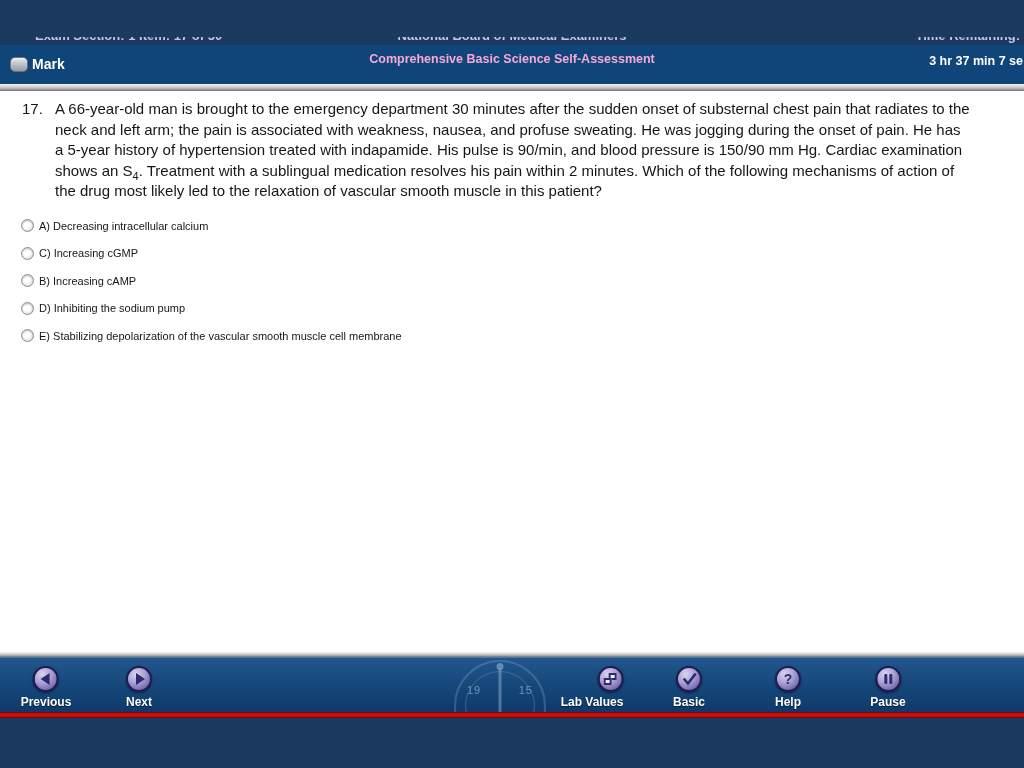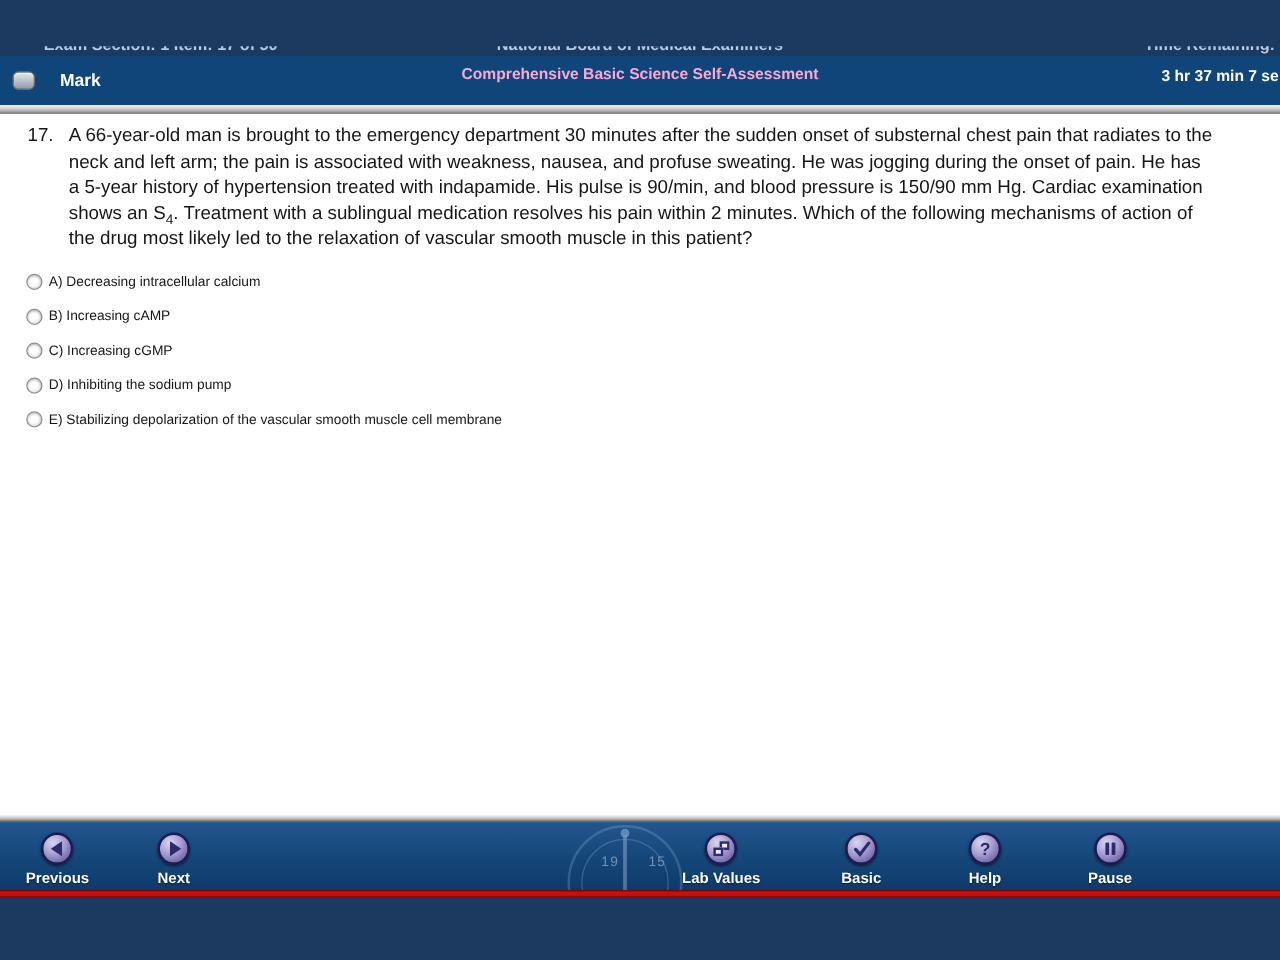--- a/index.html
+++ b/index.html
@@ -11,21 +11,21 @@
   .top-strip { position:relative; height:45px; background:#1c3a60; overflow:hidden; }
   .clip-row { position:absolute; left:0; right:0; bottom:0; height:8px; overflow:hidden; }
   .clip-inner { position:relative; height:17px; margin-top:-9px;
                 font-size:13px; font-weight:bold; color:#b9c9e2; white-space:nowrap; }
   .clip-left   { position:absolute; left:35px; top:0; }
   .clip-center { position:absolute; left:50%; top:0; transform:translateX(-50%); }
   .clip-right  { position:absolute; right:4px; top:0; }
 
   
   .header-band { position:relative; height:39px; background:#0f4579; }
-  .mark-wrap { position:absolute; left:10px; top:11px; display:flex; align-items:center;gap:16px; }
+  .mark-wrap { position:absolute; left:10px; top:11px; display:flex; align-items:center; }
   .mark-box { width:18px; height:15px; border-radius:5px; margin-right:4px; cursor:pointer;
               background:linear-gradient(180deg,#e6e9ed 0%,#bcc2ca 50%,#949ba5 100%);
               border:1px solid #6d737b; box-shadow:inset 0 1px 1px rgba(255,255,255,.8); }
   .mark-label { font-size:14px; font-weight:bold; color:#ffffff; }
   .band-title { position:absolute; left:50%; top:7px; transform:translateX(-50%);
                 font-size:12.5px; font-weight:bold; color:#f9a8d4; white-space:nowrap; }
   .band-time  { position:absolute; right:1px; top:9px; font-size:12.5px; font-weight:bold;
                 color:#ffffff; white-space:nowrap; }
 
   
@@ -74,21 +74,21 @@
   .lv-ico .front { position:absolute; left:0; bottom:0; width:8px; height:7px;
                    background:#efeffa; border:2px solid #2e2a6e; }
 
   
   .seal { position:absolute; left:454px; top:2px; width:92px; height:92px; border-radius:50%;
           border:2px solid rgba(165,192,220,.45); opacity:.55; }
   .seal .inner-ring { position:absolute; left:9px; top:9px; right:9px; bottom:9px;
                       border:1px solid rgba(165,192,220,.5); border-radius:50%; }
   .seal .yr { position:absolute; top:22px; font-size:11px; color:rgba(205,222,240,.9);
               letter-spacing:1px; }
-  .seal .yr.l { left:25px; } .seal .yr.r { right:11px; }
+  .seal .yr.l { left:11px; } .seal .yr.r { right:11px; }
   .seal .torch { position:absolute; left:50%; top:6px; width:3px; height:44px;
                  background:rgba(200,218,238,.65); transform:translateX(-50%); }
   .seal .flame { position:absolute; left:50%; top:1px; width:7px; height:7px; border-radius:50%;
                  background:rgba(210,226,244,.7); transform:translateX(-50%); }
 
   .red-stripe { height:6px;
                 background:linear-gradient(180deg,#6e0000 0%,#c41210 30%,#c41210 70%,#6e0000 100%); }
   .footer { height:50px; background:#1c3a60; }
 </style>
 </head>
@@ -123,25 +123,25 @@
       <span class="q-text"><span>A 66-year-old man is brought to the emergency department 30 minutes after the sudden onset of substernal chest pain that radiates to the neck and left arm; the pain is associated with weakness, nausea, and profuse sweating. He was jogging during the onset of pain. He has a 5-year history of hypertension treated with indapamide. His pulse is 90/min, and blood pressure is 150/90 mm Hg. Cardiac examination shows an S</span><sub>4</sub><span>. Treatment with a sublingual medication resolves his pain within 2 minutes. Which of the following mechanisms of action of the drug most likely led to the relaxation of vascular smooth muscle in this patient?</span></span>
     </div>
 
     <div class="options">
       <div class="option-row">
         <div class="radio"></div>
         <span class="option-label">A) Decreasing intracellular calcium</span>
       </div>
       <div class="option-row">
         <div class="radio"></div>
+        <span class="option-label">C) Increasing cGMP</span>
+      </div>
+      <div class="option-row">
+        <div class="radio"></div>
         <span class="option-label">B) Increasing cAMP</span>
-      </div>
-      <div class="option-row">
-        <div class="radio"></div>
-        <span class="option-label">C) Increasing cGMP</span>
       </div>
       <div class="option-row">
         <div class="radio"></div>
         <span class="option-label">D) Inhibiting the sodium pump</span>
       </div>
       <div class="option-row">
         <div class="radio"></div>
         <span class="option-label">E) Stabilizing depolarization of the vascular smooth muscle cell membrane</span>
       </div>
     </div>
@@ -166,21 +166,21 @@
       <span class="tool-label">Previous</span>
     </div>
 
     <div class="tool-btn" style="left:139px;">
       <div class="tool-circle">
           <span class="tri-right"></span>
         </div>
       <span class="tool-label">Next</span>
     </div>
 
-    <div class="tool-btn" style="left:577px;">
+    <div class="tool-btn" style="left:592px;align-items:flex-end;">
       <div class="tool-circle">
         <span class="lv-ico">
             <span class="back"></span>
             <span class="front"></span>
           </span>
       </div>
       <span class="tool-label">Lab Values</span>
     </div>
 
     <div class="tool-btn" style="left:689px;">

